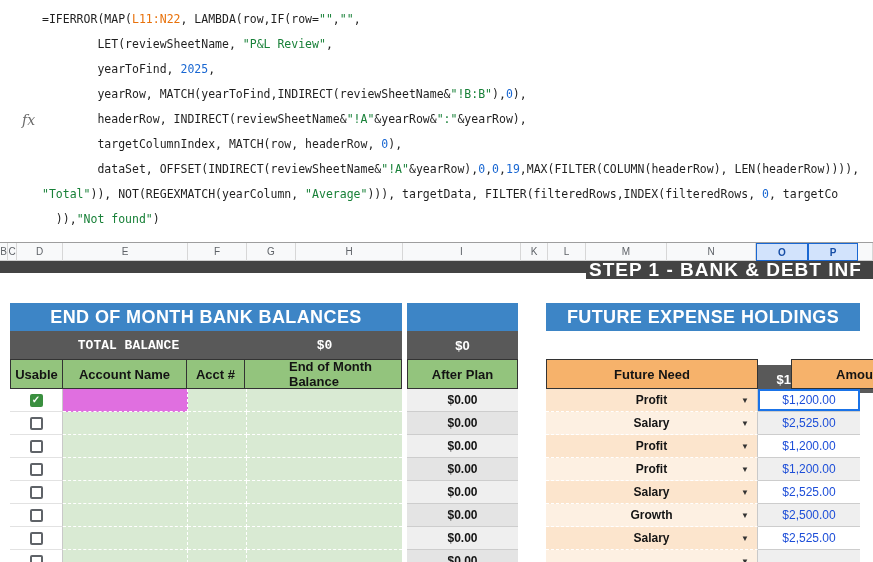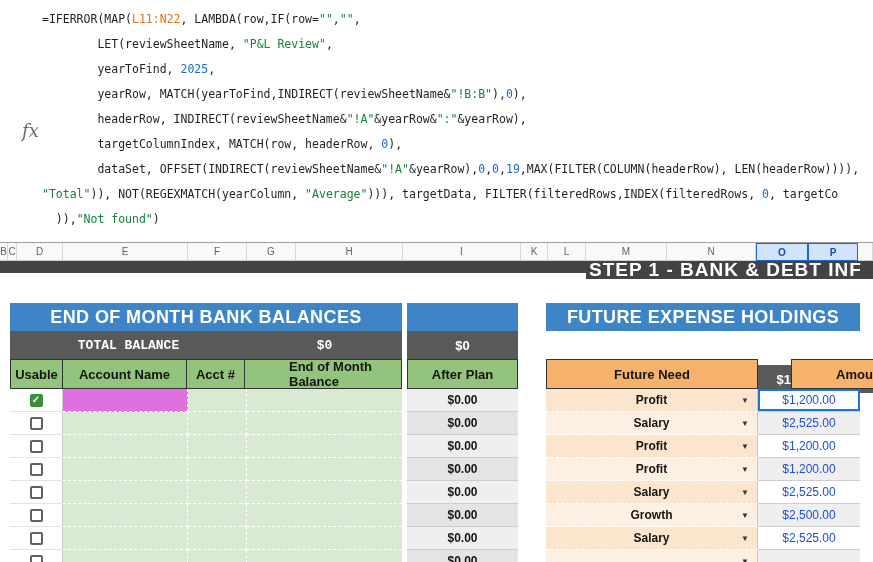--- a/index.html
+++ b/index.html
@@ -4,21 +4,21 @@
 <style>
   html,body{margin:0;padding:0;background:#fff;}
   .screen{position:relative;width:873px;height:562px;background:#fff;overflow:hidden;
           font-family:"Liberation Sans",sans-serif;}
   .abs{position:absolute;box-sizing:border-box;}
 
   
   .formula-bar{position:absolute;top:0;left:0;width:873px;height:243px;background:#fff;
                border-bottom:1px solid #9e9e9e;box-sizing:border-box;}
   .fx{position:absolute;left:22px;top:112px;font-family:"DejaVu Serif",serif;font-style:italic;
-      font-size:18px;color:#6b6b6b;margin-top:8px;}
+      font-size:14px;color:#6b6b6b;}
   .formula-text{position:absolute;left:42px;top:7px;width:831px;height:232px;overflow:hidden;
                 font-family:"DejaVu Sans Mono",monospace;font-size:11.5px;line-height:25px;
                 white-space:pre;color:#1f1f1f;}
   .seg-d{color:#1f1f1f}.seg-s{color:#188038}.seg-n{color:#1967d2}.seg-r{color:#e8710a}
 
   
   .col-headers{position:absolute;top:243px;left:0;width:873px;height:18px;display:flex;
                background:#f8f9fa;box-sizing:border-box;}
   .col-h{flex-shrink:0;box-sizing:border-box;border-right:1px solid #d7d7d7;border-bottom:1px solid #cfcfcf;
          font-size:10px;color:#5f6368;display:flex;align-items:center;justify-content:center;height:100%;}

